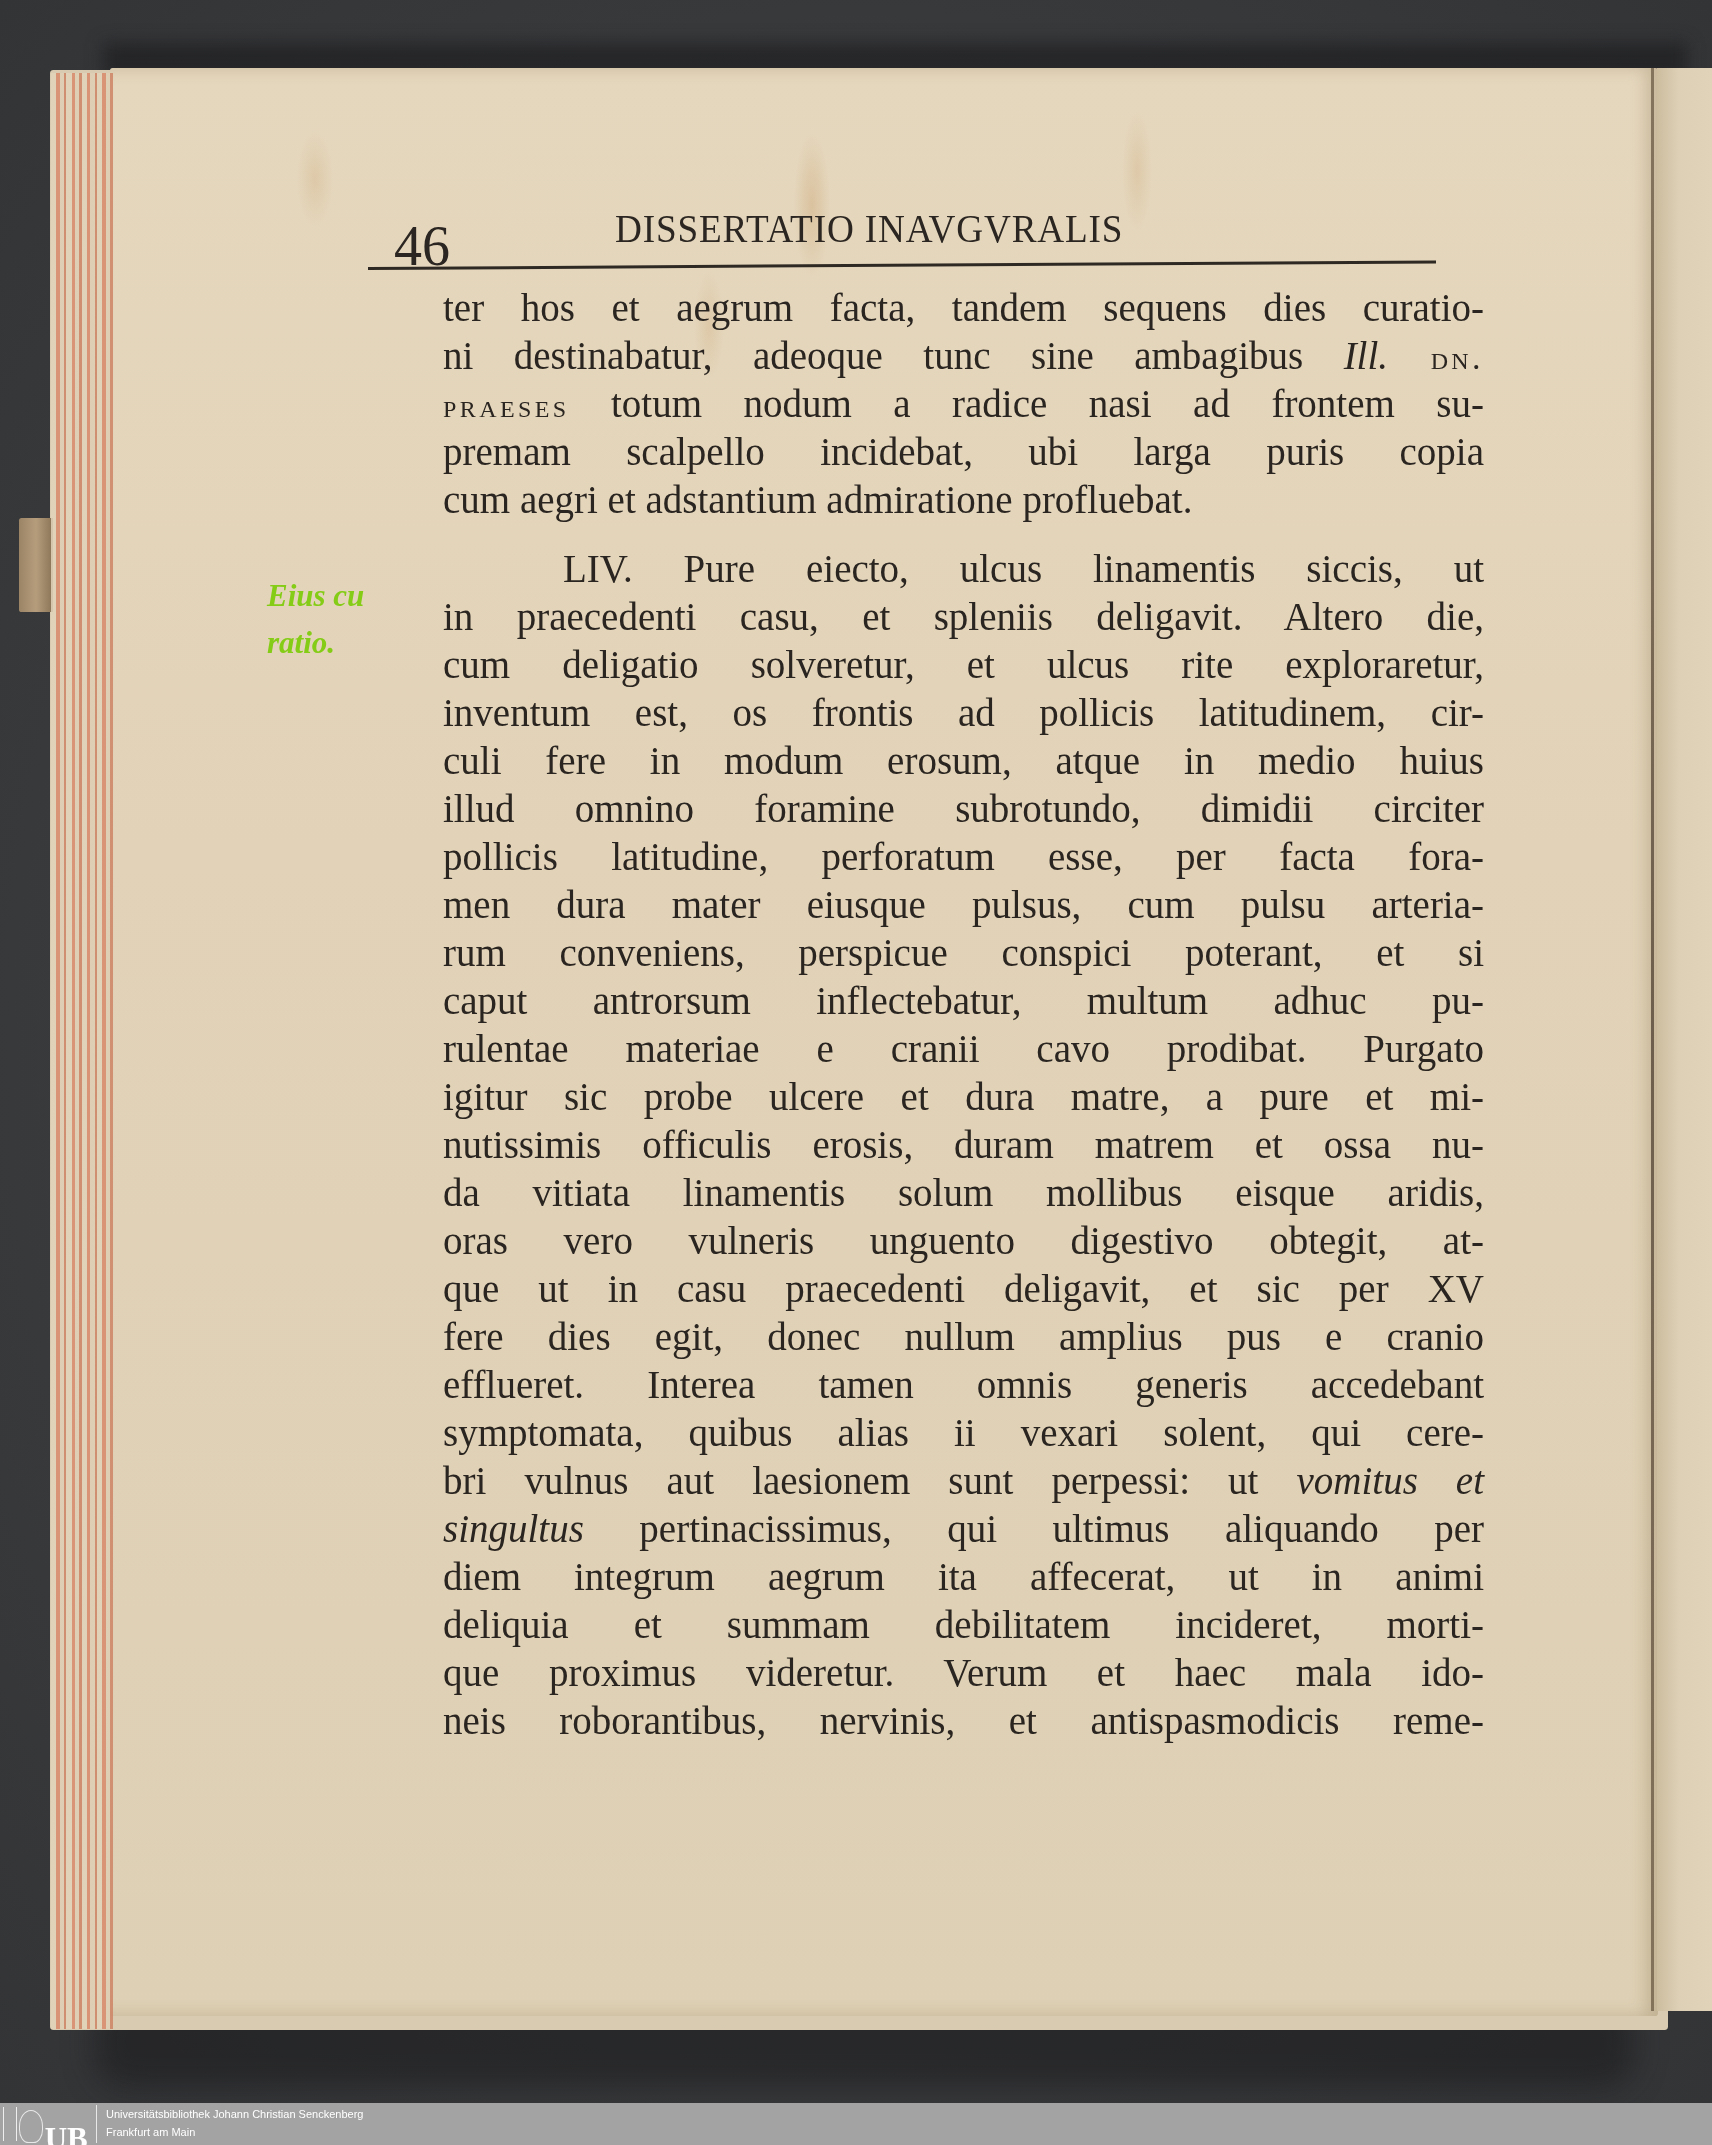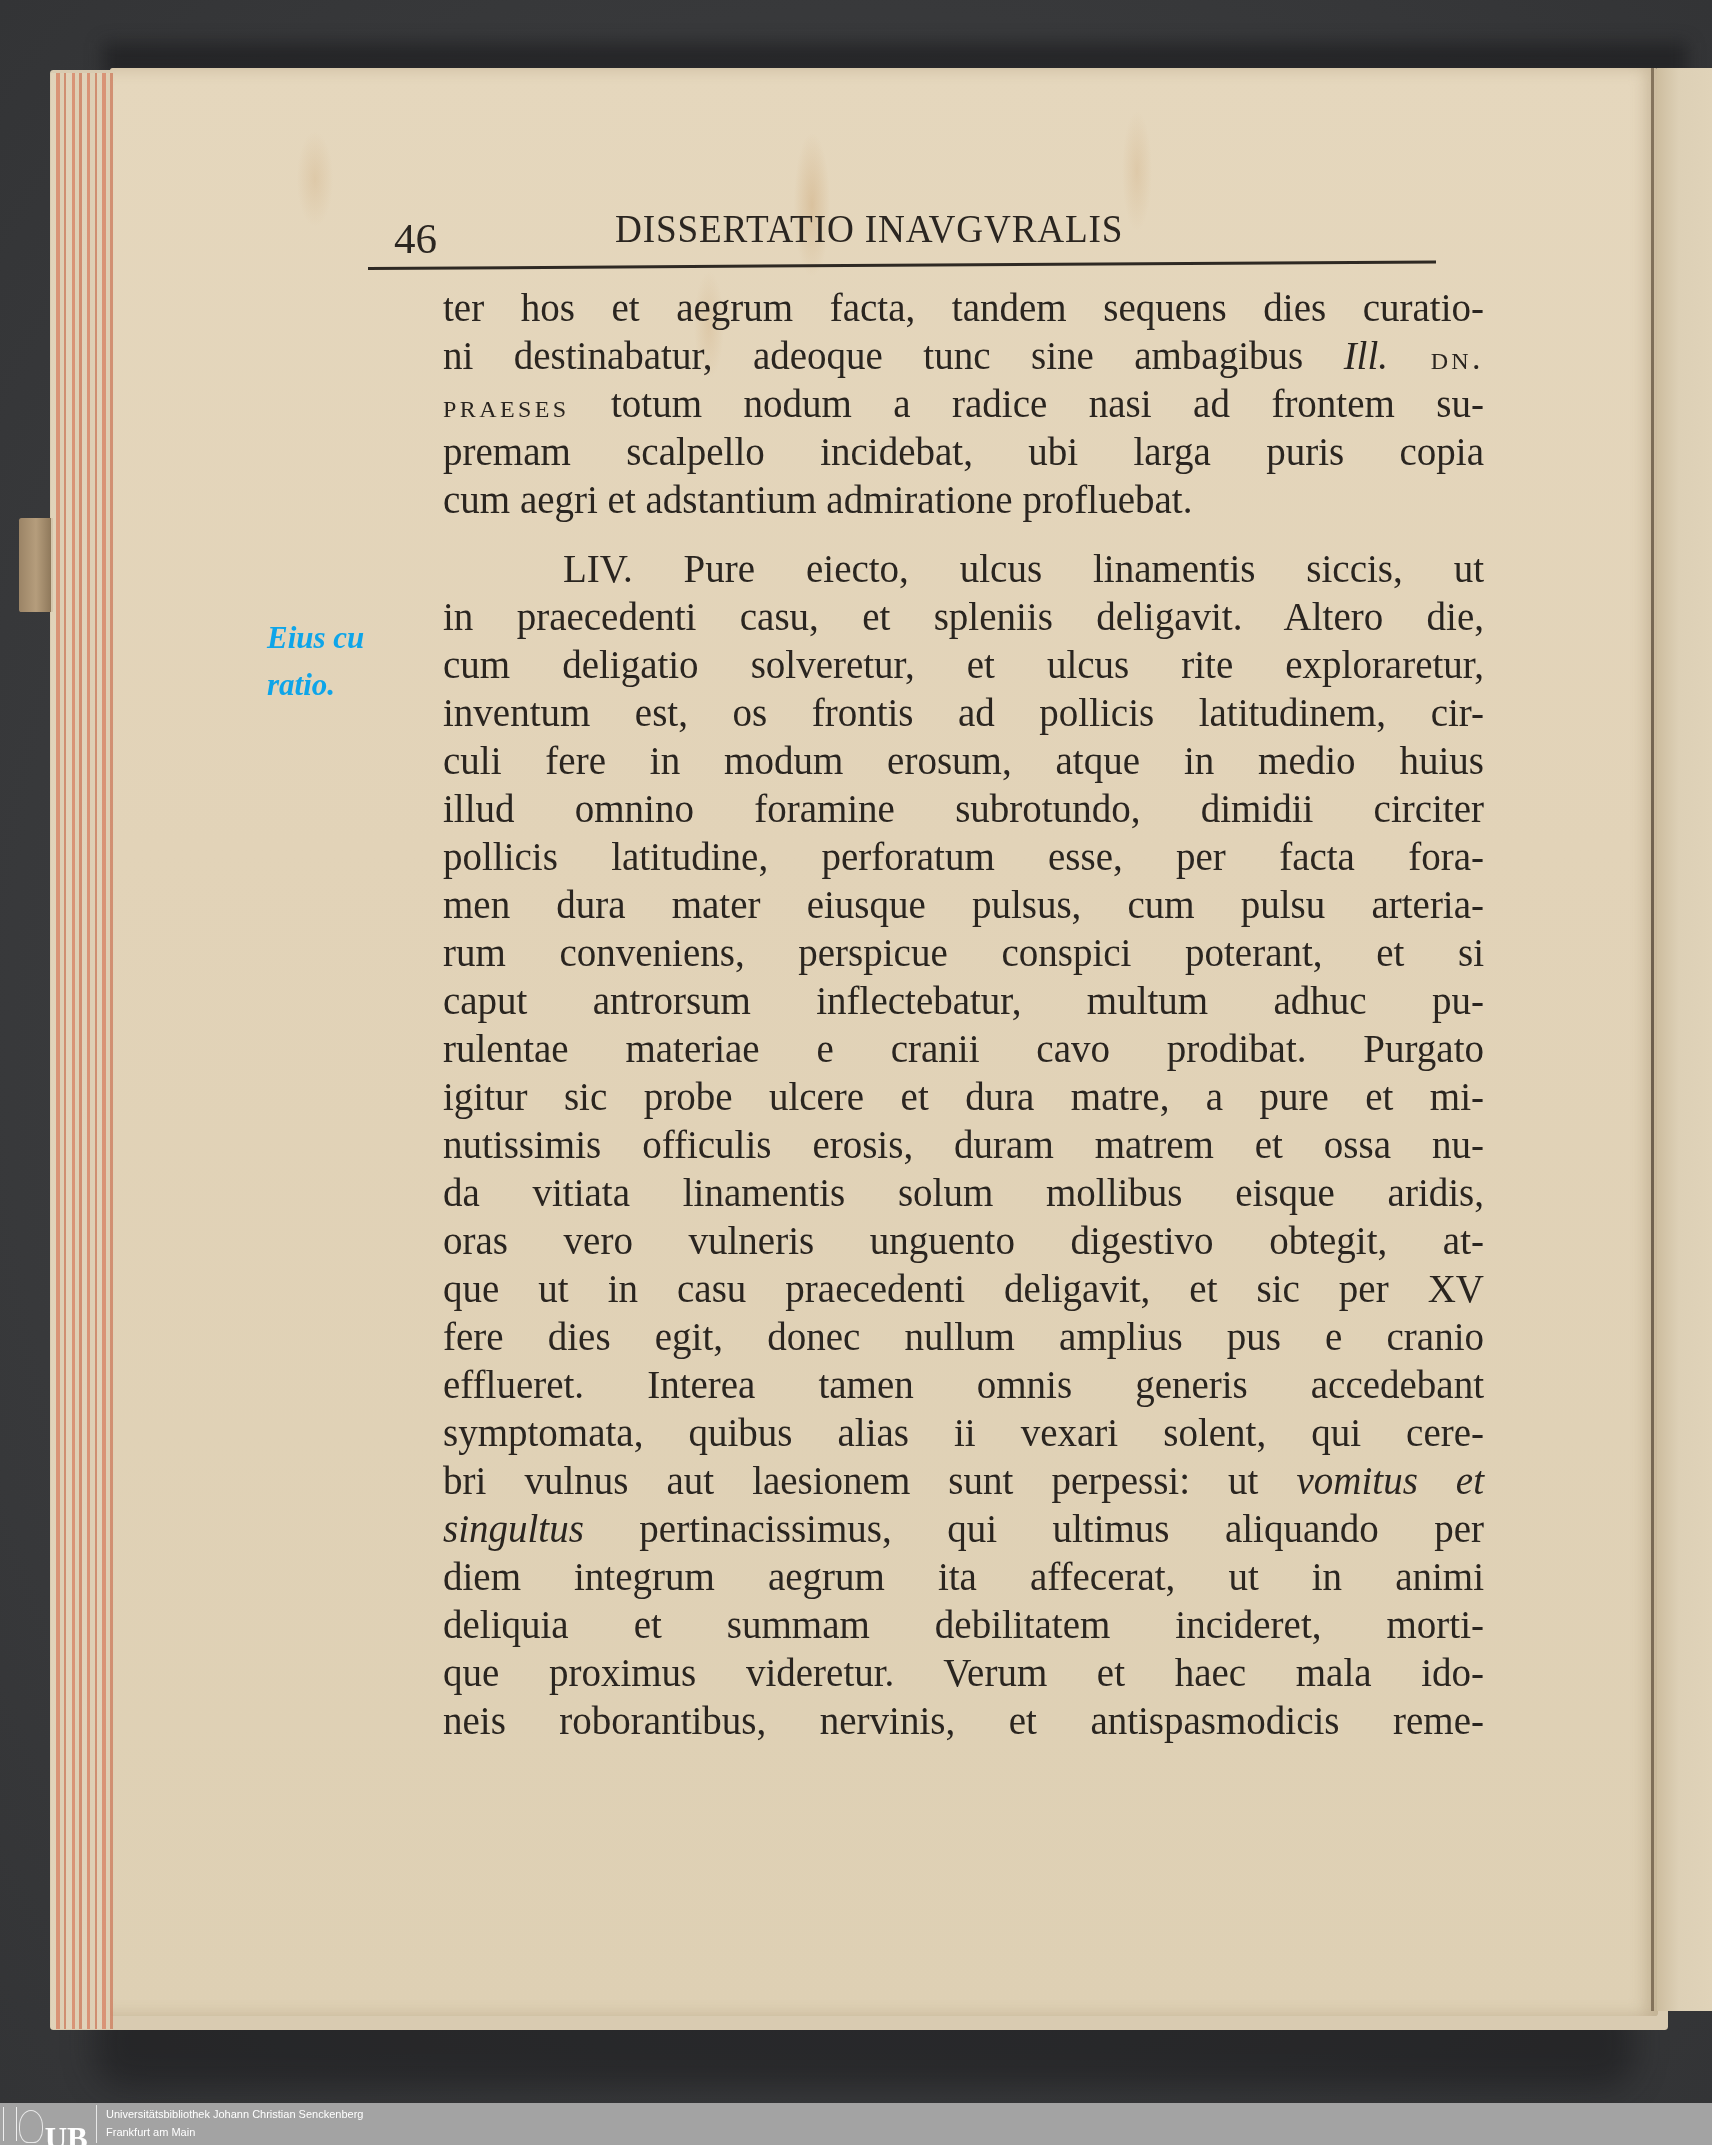--- a/index.html
+++ b/index.html
@@ -56,21 +56,21 @@
       position: absolute; left: 1651px; top: 68px; width: 3.4px; height: 1943px;
       background: linear-gradient(180deg, #6d5c46, #4e4032 50%, #6d5c46);
       opacity: 0.75;
     }
     .next-page {
       position: absolute; left: 1657px; top: 68px; width: 55px; height: 1943px;
       background: linear-gradient(90deg, #cdbd9f, #ddd0b6 40%, #e0d3b9);
     }
     
     .folio {
-      position: absolute; left: 394px; top: 214px; font-size: 43px; color: #2b2621;
+      position: absolute; left: 394px; top: 214px; font-size: 56px; color: #2b2621;
       letter-spacing: 0px;
     }
     .running-head {
       position: absolute; left: 615px; top: 205px; font-size: 40px; color: #2b2621;
       letter-spacing: 0.9px; transform: scaleX(0.93); transform-origin: left top;
     }
     .head-rule {
       position: absolute; left: 368px; top: 267px; width: 1068px; height: 3.4px;
       background: #2e2923; transform: rotate(-0.35deg); transform-origin: left center;
     }
@@ -84,21 +84,21 @@
       text-align: justify; text-align-last: justify;
     }
     .line.last { text-align-last: left; font-family: Liberation Serif, serif; }
     .line.indent { padding-left: 120px; }
     .line.right { text-align: right; text-align-last: right; }
     .smallcaps { font-variant: small-caps; letter-spacing: 3.4px; font-size: 34px; }
     .ital { font-style: italic; }
     .gap { height: 20.5px; }
     .margin-note {
       position: absolute; left: 267px; top: 572px; font-size: 31px; font-style: italic;
-      color: #0ea5e9; line-height: 47px; font-weight: bold; margin-top: 42px;
+      color: #84cc16; line-height: 47px; font-weight: bold;
     }
     
     .footer {
       position: absolute; left: 0; top: 2103px; width: 1712px; height: 43px;
       background: #a3a3a3;
     }
     .ub-logo {
       position: absolute; left: 1.7px; top: 2105px; width: 94px; height: 38px;
       border-right: 1.7px solid #e8e8e8;
     }

